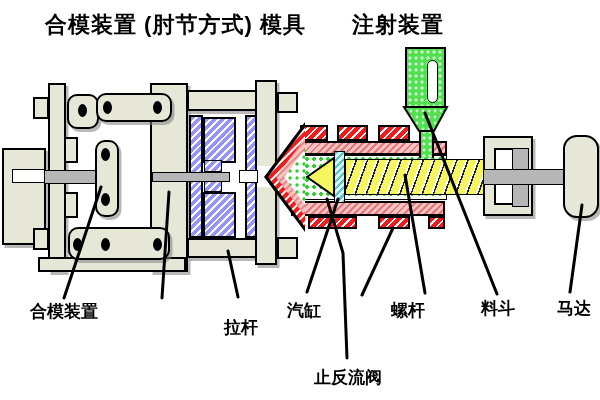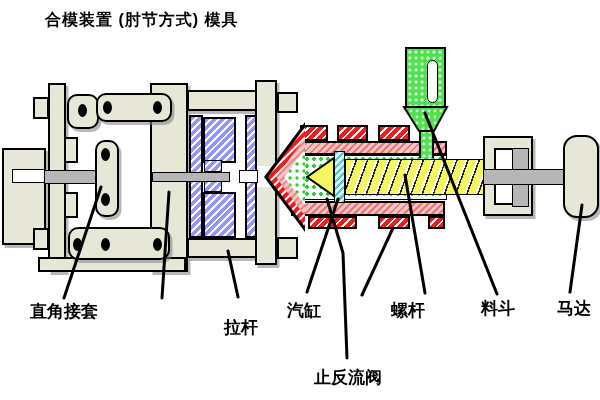--- a/index.html
+++ b/index.html
@@ -19,30 +19,31 @@
   .white{background:#fff;}
   .thin{border-width:1.5px;}
   .gray{background:var(--shaft_gray);border:1.5px solid var(--outline);}
   .hatch-blue{background:repeating-linear-gradient(135deg,var(--mold_blue) 0 3.5px,#ffffff 3.5px 5.5px);}
   .hatch-red{background:repeating-linear-gradient(135deg,var(--heater_red) 0 4px,#ffffff 4px 6px);}
   .hatch-pink{background:repeating-linear-gradient(135deg,#e87878 0 2px,var(--barrel_pink) 2px 5px);}
   .hatch-cyan{background:repeating-linear-gradient(135deg,var(--check_ring_cyan) 0 2.5px,#d8f6f6 2.5px 5px);}
   .dots-green{background-color:#fff;background-image:radial-gradient(circle at 3px 3px,var(--melt_green) 1.6px,transparent 2px);background-size:7px 7px;}
   .dots-green-bright{background-color:var(--hopper_green);background-image:radial-gradient(circle at 3px 3px,#c9f9c9 1.4px,transparent 1.8px);background-size:6px 6px;}
   .stripes-yellow{background:repeating-linear-gradient(110deg,var(--screw_yellow) 0 7px,#ffffff 7px 9px,#222222 9px 10.5px);}
-  .title{position:absolute;font-size:16px;font-weight:bold;color:#000;letter-spacing:1px;white-space:nowrap;}
+  .title{position:absolute;font-size:22px;font-weight:bold;color:#000;letter-spacing:1px;white-space:nowrap;}
   .lbl{position:absolute;font-size:17px;font-weight:bold;color:#000;white-space:nowrap;}
   .overlay{position:absolute;left:0;top:0;width:600px;height:400px;pointer-events:none;}
 </style>
 </head>
 <body>
 
 <div class="stage">
 
   <div class="title" style="left:45px;top:10px">合模装置 (肘节方式) 模具</div>
+  <div class="title" style="left:352px;top:10px">注射装置</div>
 
   <div class="p beige sh" style="left:2px;top:148px;width:44px;height:97px"></div>
   <div class="p beige sh" style="left:48px;top:83px;width:18px;height:189px"></div>
   <div class="p beige" style="left:64px;top:137px;width:14px;height:26px"></div>
   <div class="p beige" style="left:64px;top:192px;width:14px;height:26px"></div>
   <div class="p beige sh" style="left:150px;top:83px;width:38px;height:189px"></div>
   <div class="p beige" style="left:38px;top:257px;width:148px;height:15px"></div>
   <div class="p beige" style="left:33px;top:97px;width:16px;height:22px"></div>
   <div class="p beige" style="left:33px;top:228px;width:16px;height:22px"></div>
   <div class="p white thin" style="left:12px;top:169px;width:33px;height:14px"></div>
@@ -131,20 +132,20 @@
       <line x1="238" y1="297" x2="228" y2="251"></line>
       <line x1="307" y1="292" x2="338" y2="199"></line>
       <polyline points="347,358 343,253 327,199"></polyline>
       <line x1="362" y1="295" x2="393" y2="228"></line>
       <line x1="425" y1="293" x2="405" y2="175"></line>
       <line x1="497" y1="294" x2="425" y2="113"></line>
       <line x1="570" y1="292" x2="582" y2="205"></line>
     </g>
   </svg>
 
-  <span class="lbl" style="left:30px;top:300px">直角接套</span>
+  <span class="lbl" style="left:30px;top:300px">合模装置</span>
   <span class="lbl" style="left:224px;top:316px">拉杆</span>
   <span class="lbl" style="left:287px;top:299px">汽缸</span>
   <span class="lbl" style="left:391px;top:299px">螺杆</span>
   <span class="lbl" style="left:481px;top:297px">料斗</span>
   <span class="lbl" style="left:557px;top:297px">马达</span>
   <span class="lbl" style="left:314px;top:366px">止反流阀</span>
 </div>
 
 </body></html>

